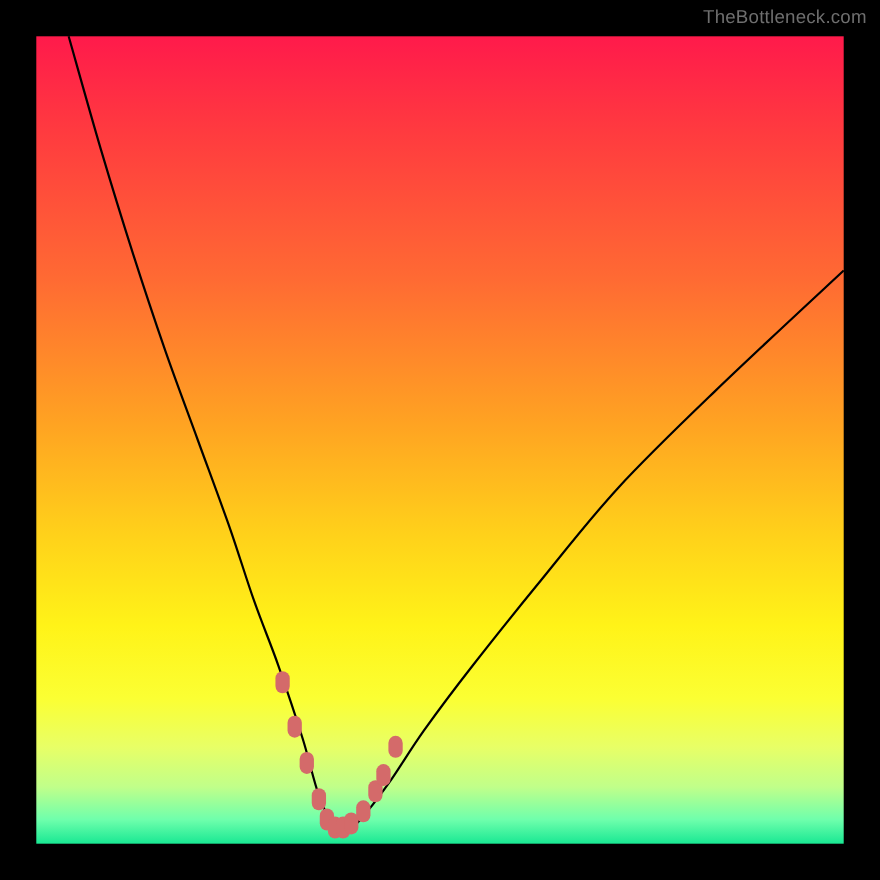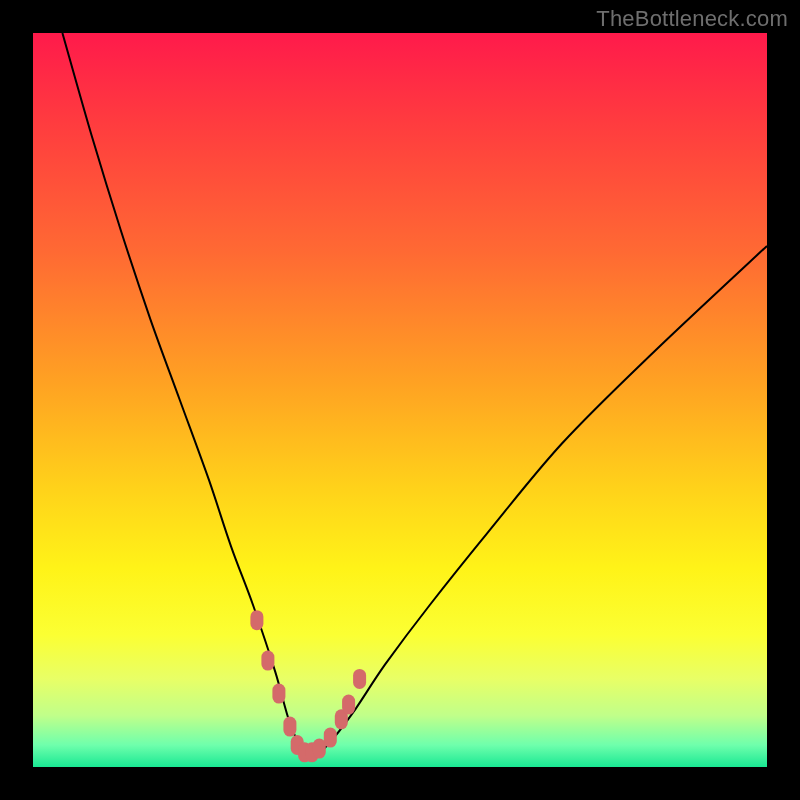--- a/index.html
+++ b/index.html
@@ -25,21 +25,21 @@
     top: 33px;
     width: 734px;
     height: 734px;
     
   }
   .watermark {
     position: absolute;
     top: 6px;
     right: 12px;
     color: #6e6e6e;
-    font-size: 22px;
+    font-size: 17px;
     font-weight: 500;
     letter-spacing: 0.2px;
   }
   svg.curve {
     position: absolute;
     left: 0;
     top: 0;
     width: 734px;
     height: 734px;
     overflow: visible;

